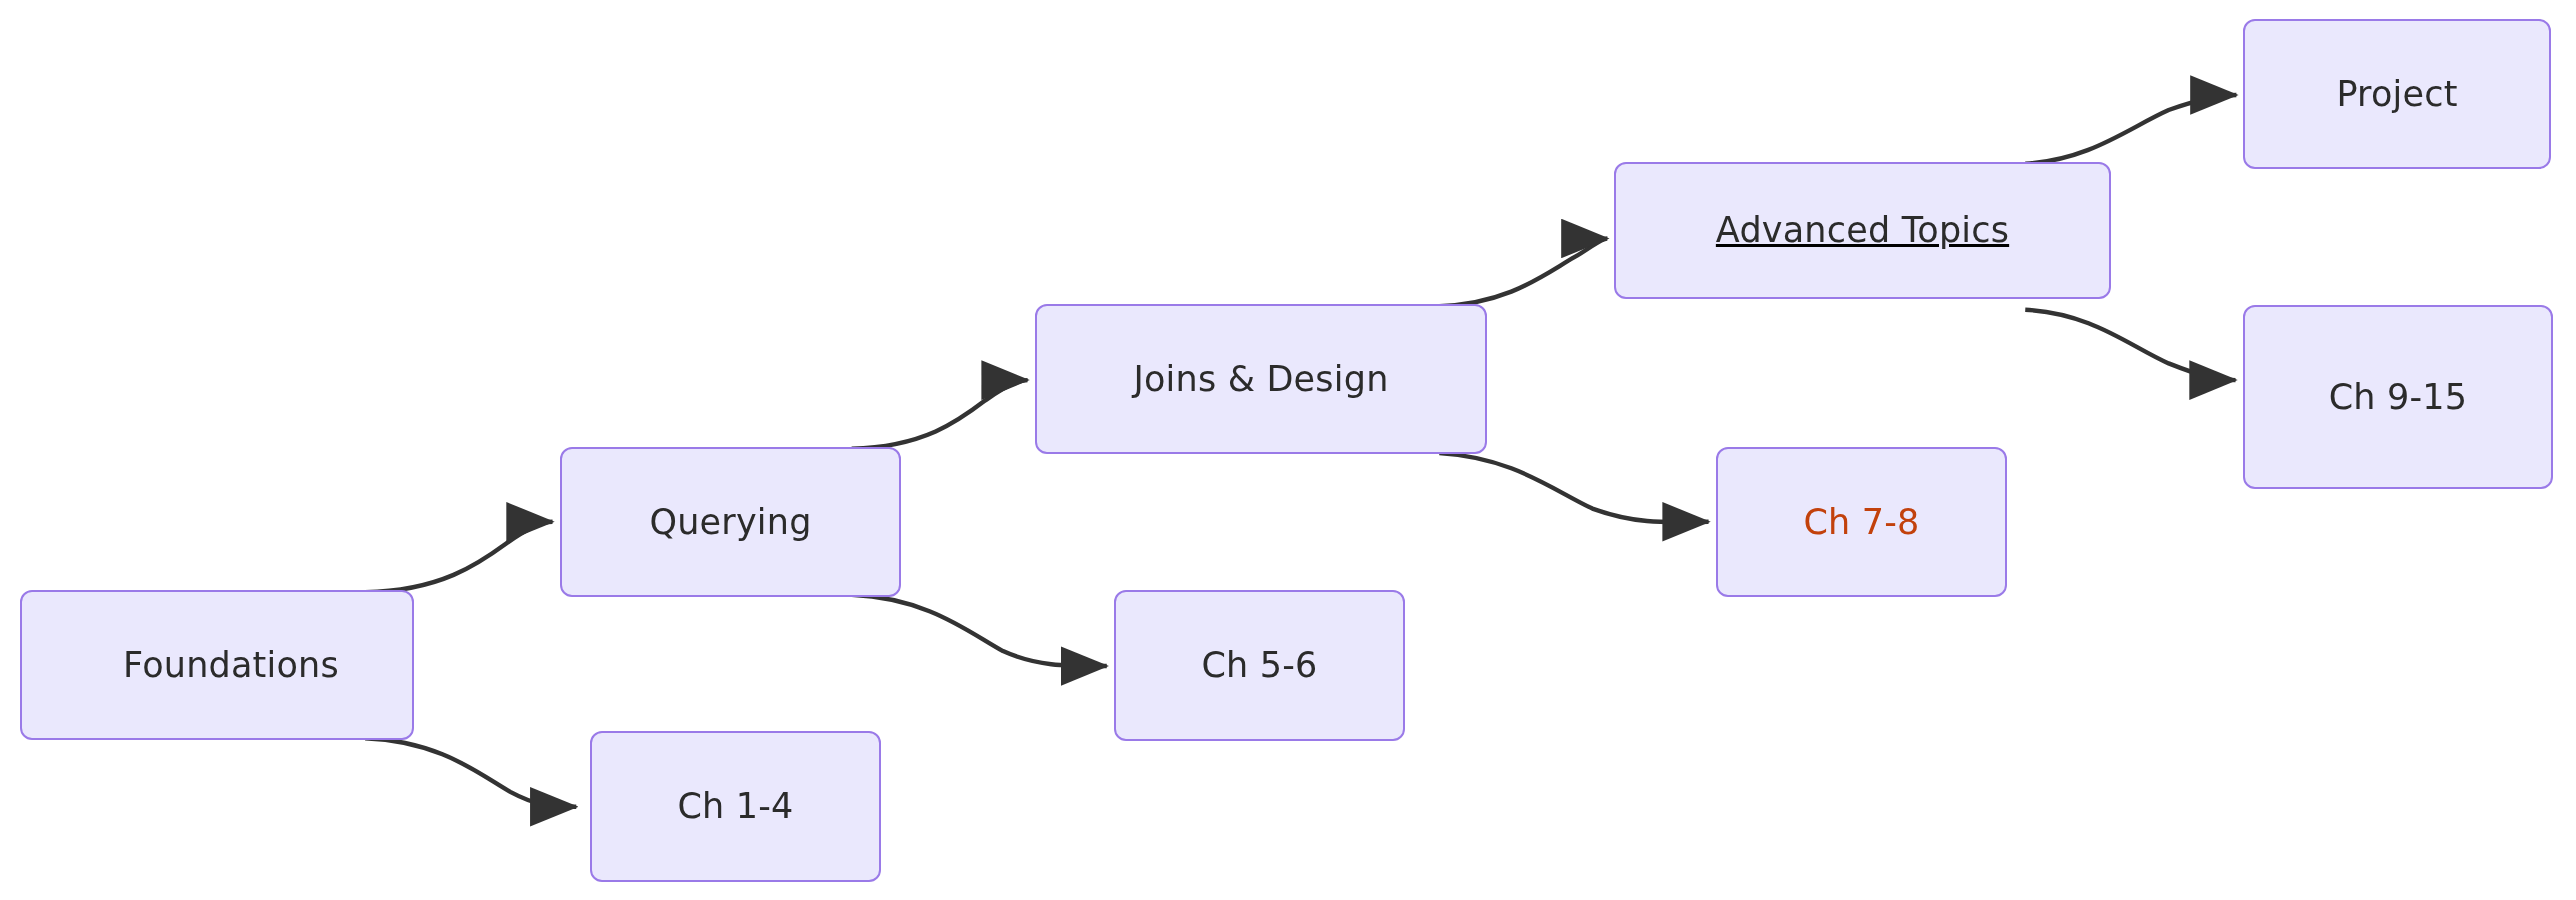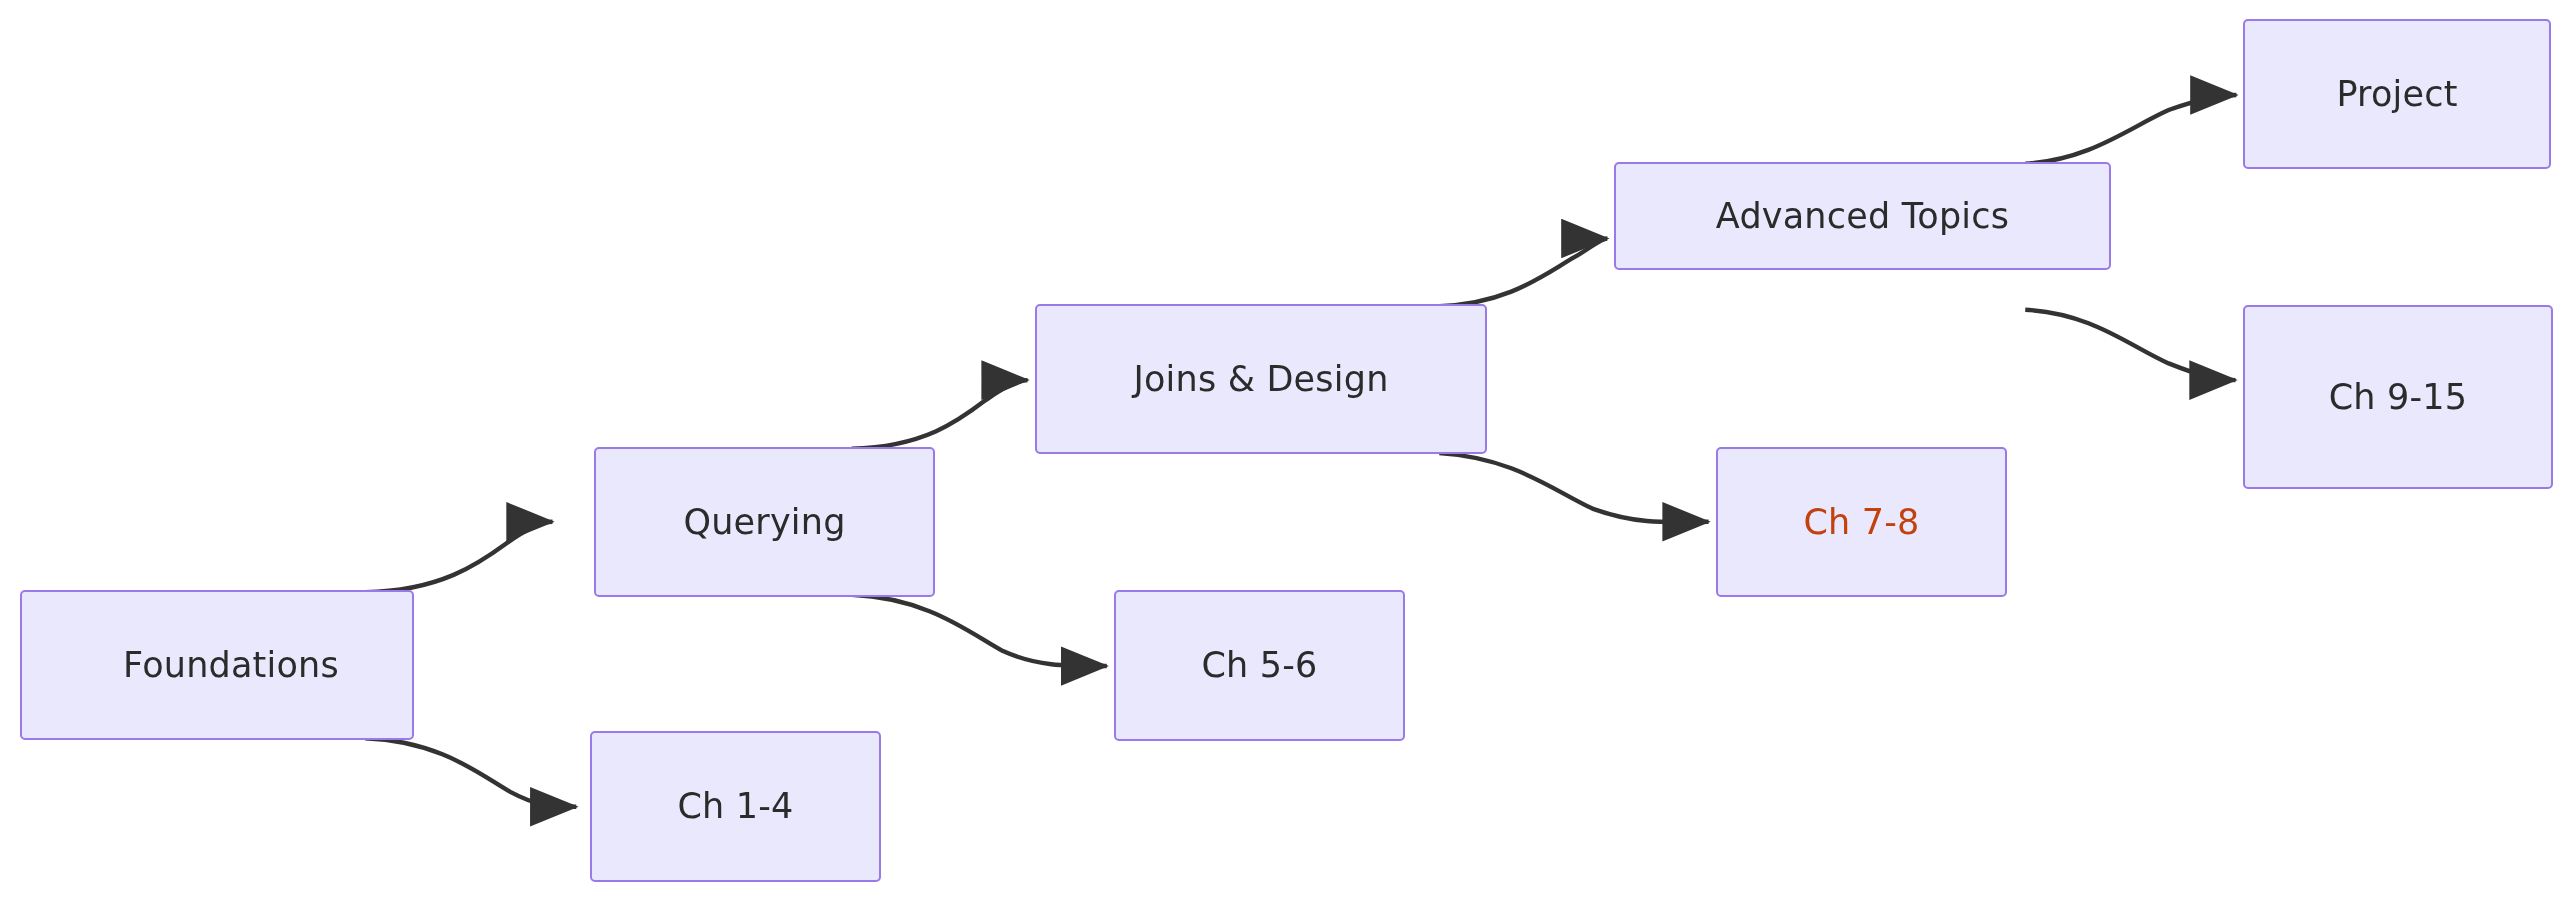--- a/index.html
+++ b/index.html
@@ -29,21 +29,21 @@
     pointer-events: none;
   }
   .node {
     position: absolute;
     box-sizing: border-box;
     display: flex;
     align-items: center;
     justify-content: center;
     background: #eae8fd;
     border: 2.6px solid #9a7ae8;
-    border-radius: 5px;
+    border-radius: 12px;
   }
   .node-label {
     color: #2b2b2b;
     font-size: 35px;
     font-weight: 400;
     line-height: 1.1;
     letter-spacing: 0.2px;
     white-space: nowrap;
     font-family: "DejaVu Sans", "Liberation Sans", sans-serif;
   }
@@ -71,33 +71,33 @@
       </g>
   </svg>
 
   <div id="node-group">
       <div class="node" style="left: 20px; top: 590px; width: 394px; height: 150px; background: rgb(234, 232, 253); border-color: rgb(154, 122, 232);">
         <span class="node-label" style="color: rgb(43, 43, 43); margin-left: 28px;">Foundations</span>
       </div>
       <div class="node" style="left: 590px; top: 731px; width: 291px; height: 151px; background: rgb(234, 232, 253); border-color: rgb(154, 122, 232);">
         <span class="node-label" style="color: rgb(43, 43, 43);">Ch 1-4</span>
       </div>
-      <div class="node" style="left: 560px; top: 447px; width: 341px; height: 150px; background: rgb(234, 232, 253); border-color: rgb(154, 122, 232); margin-left: 34px;">
+      <div class="node" style="left: 560px; top: 447px; width: 341px; height: 150px; background: rgb(234, 232, 253); border-color: rgb(154, 122, 232);">
         <span class="node-label" style="color: rgb(43, 43, 43);">Querying</span>
       </div>
       <div class="node" style="left: 1114px; top: 590px; width: 291px; height: 151px; background: rgb(234, 232, 253); border-color: rgb(154, 122, 232);">
         <span class="node-label" style="color: rgb(43, 43, 43);">Ch 5-6</span>
       </div>
       <div class="node" style="left: 1035px; top: 304px; width: 452px; height: 150px; background: rgb(234, 232, 253); border-color: rgb(154, 122, 232);">
         <span class="node-label" style="color: rgb(43, 43, 43);">Joins &amp; Design</span>
       </div>
       <div class="node" style="left: 1716px; top: 447px; width: 291px; height: 150px; background: rgb(234, 232, 253); border-color: rgb(154, 122, 232);">
         <span class="node-label" style="color: #c2410c;">Ch 7-8</span>
       </div>
-      <div class="node" style="left: 1614px; top: 162px; width: 497px; height: 108px; background: rgb(234, 232, 253); border-color: rgb(154, 122, 232);">
+      <div class="node" style="left: 1614px; top: 162px; width: 497px; height: 137px; background: rgb(234, 232, 253); border-color: rgb(154, 122, 232); text-decoration: underline;">
         <span class="node-label" style="color: rgb(43, 43, 43);">Advanced Topics</span>
       </div>
       <div class="node" style="left: 2243px; top: 19.4px; width: 308px; height: 150px; background: rgb(234, 232, 253); border-color: rgb(154, 122, 232);">
         <span class="node-label" style="color: rgb(43, 43, 43);">Project</span>
       </div>
       <div class="node" style="left: 2243px; top: 305px; width: 310px; height: 184px; background: rgb(234, 232, 253); border-color: rgb(154, 122, 232);">
         <span class="node-label" style="color: rgb(43, 43, 43);">Ch 9-15</span>
       </div>
     </div>
 

